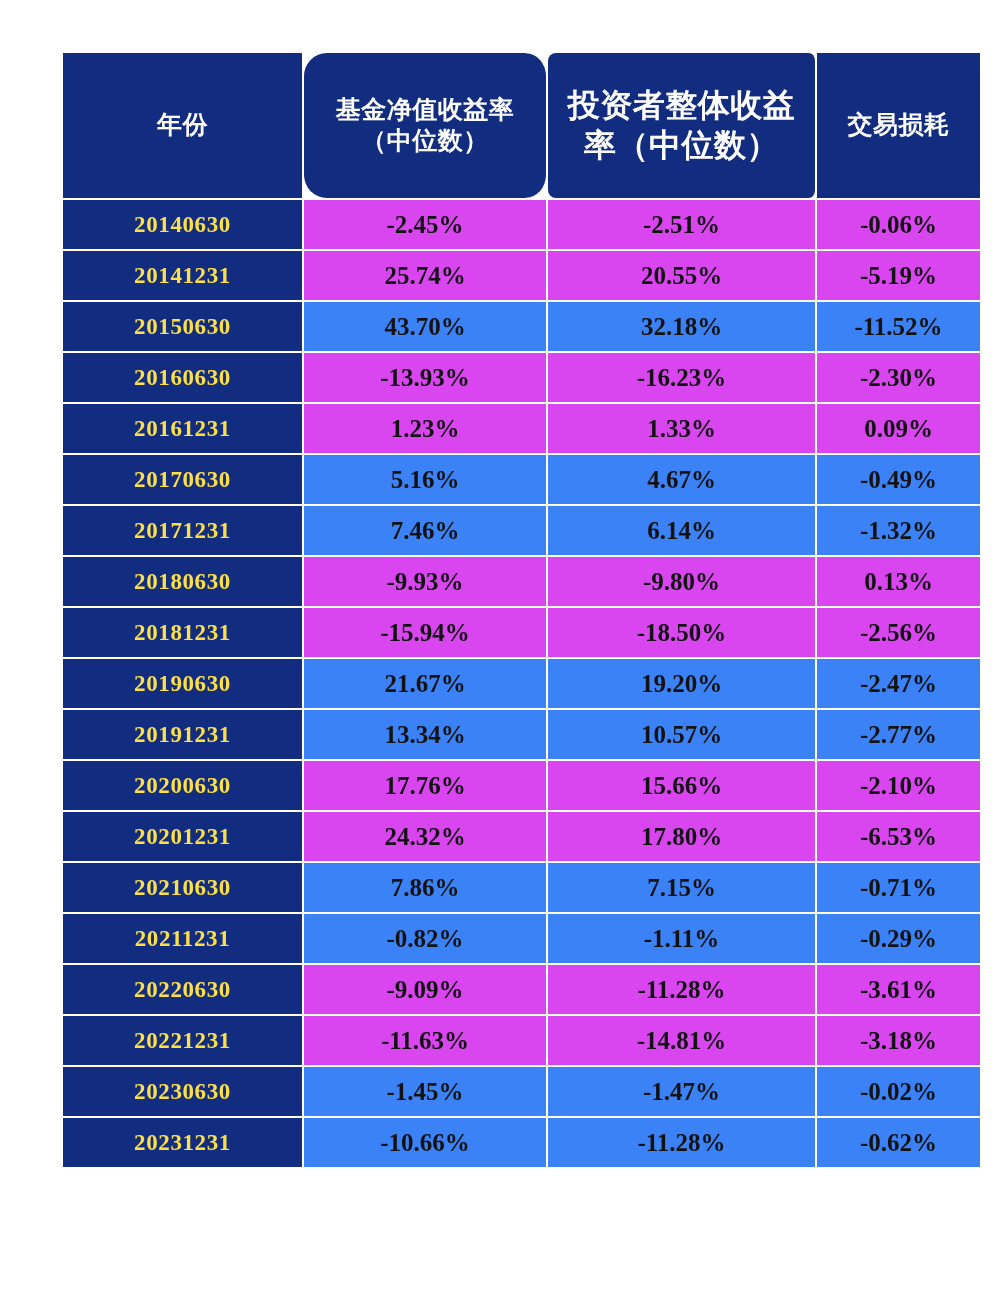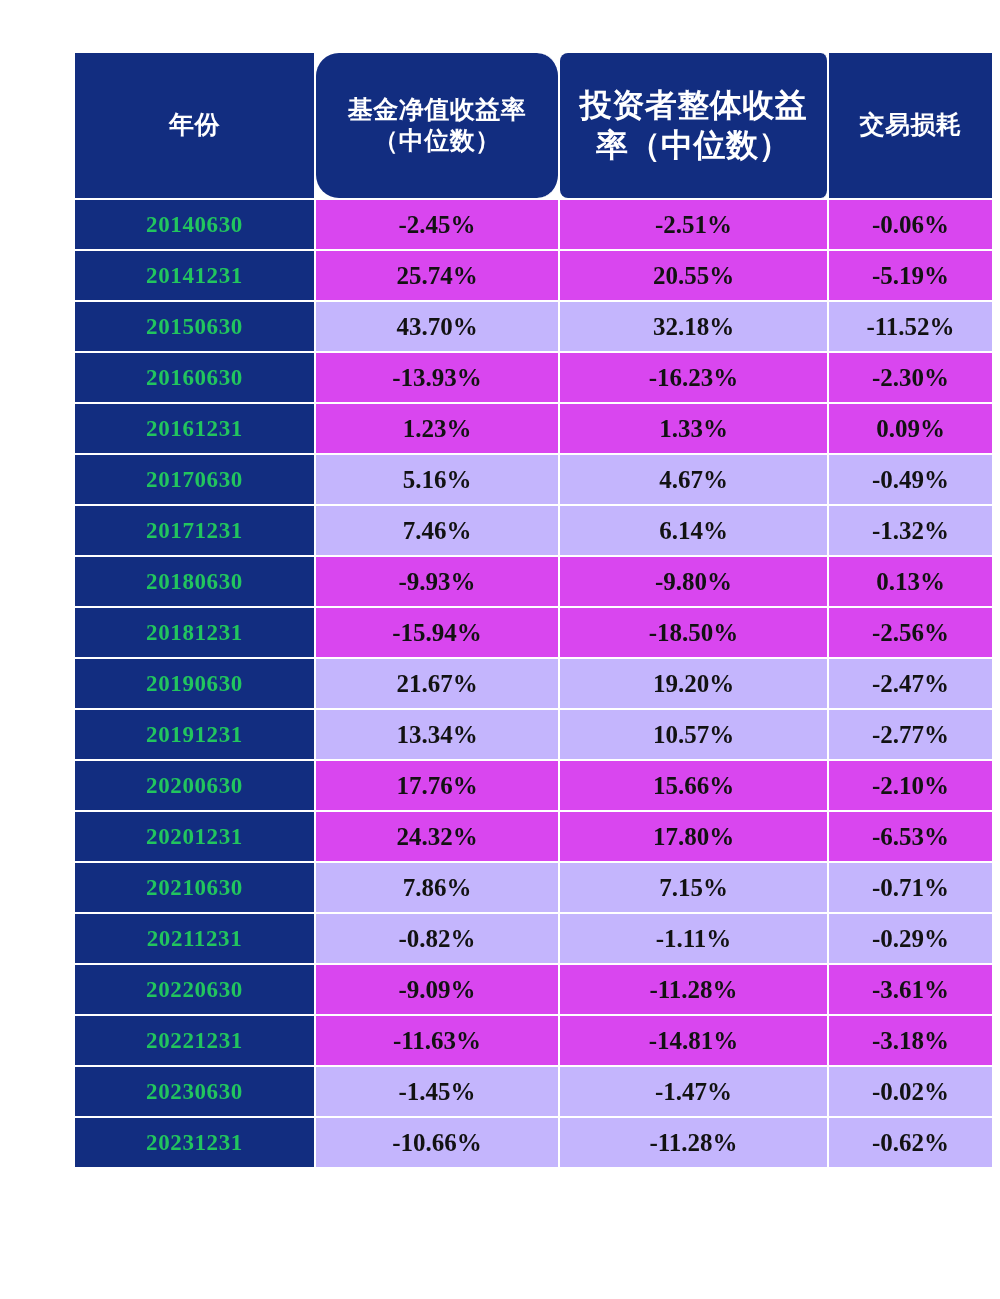--- a/index.html
+++ b/index.html
@@ -9,21 +9,21 @@
   }
   body {
     width: 1000px;
     height: 1299px;
     font-family: "Liberation Sans", sans-serif;
     overflow: hidden;
   }
 
   #table-wrap {
     position: absolute;
-    left: 75px;
+    left: 63px;
     top: 53px;
     width: 863px;
   }
 
   table.fund-table {
     border-collapse: separate;
     border-spacing: 0;
     width: 863px;
     table-layout: fixed;
   }
@@ -50,21 +50,21 @@
   
   tbody td {
     height: 49px;
     vertical-align: middle;
     text-align: center;
     padding: 0;
   }
 
   td.year-cell {
     background: #122d80;
-    color: #22c55e;
+    color: #fde047;
     font-family: "Liberation Serif", "DejaVu Serif", serif;
     font-weight: bold;
     font-size: 23px;
     letter-spacing: 0.6px;
     border-top: 2px solid #ffffff;
     border-right: 2px solid #ffffff;
   }
   td.year-cell.cn {
     font-size: 25px;
     letter-spacing: 2px;
@@ -74,21 +74,21 @@
     font-family: "Liberation Serif", "DejaVu Serif", serif;
     font-weight: bold;
     font-size: 25px;
     color: #121212;
     border-top: 2px solid #ffffff;
     border-right: 2px solid #ffffff;
   }
   td.num-cell.last { border-right: none; }
 
   tr.shade-light td.num-cell { background: #d946ef; }
-  tr.shade-dark  td.num-cell { background: #c4b5fd; }
+  tr.shade-dark  td.num-cell { background: #3b82f6; }
 </style>
 </head>
 <body>
 
 <div id="table-wrap">
   <table class="fund-table">
     <thead>
       <tr>
         <th class="col-year">
           <span>年份</span>

